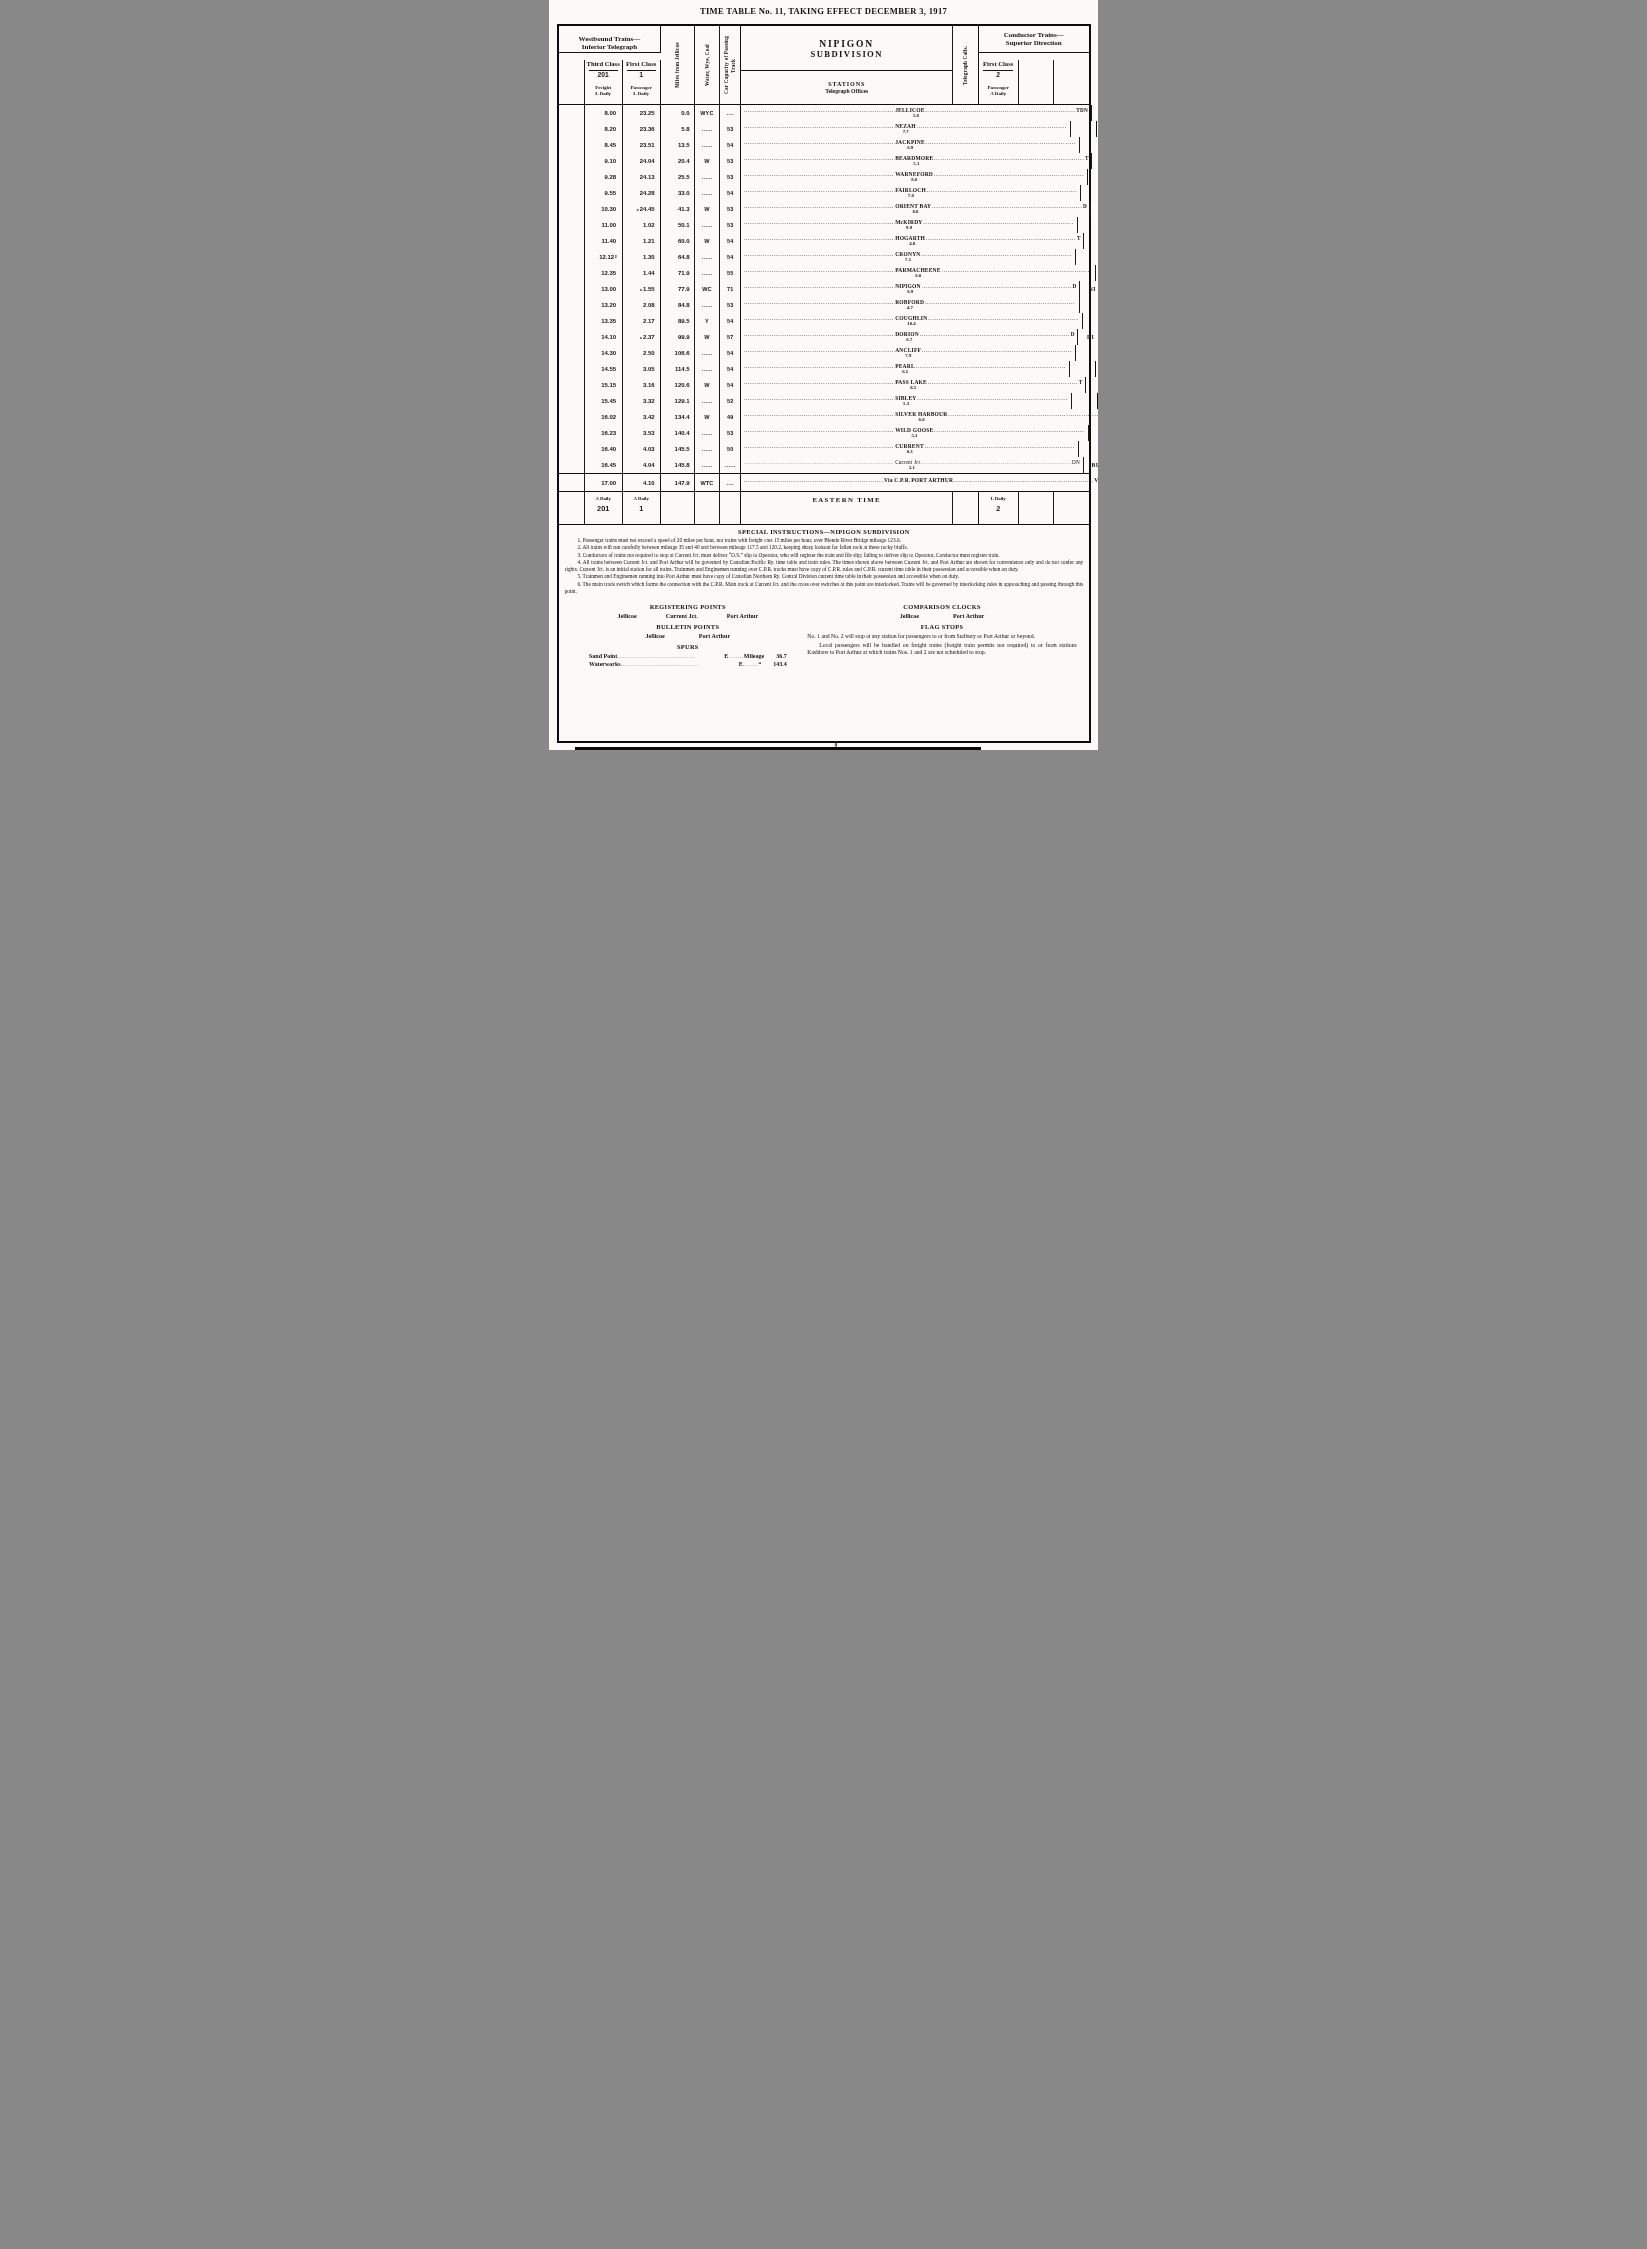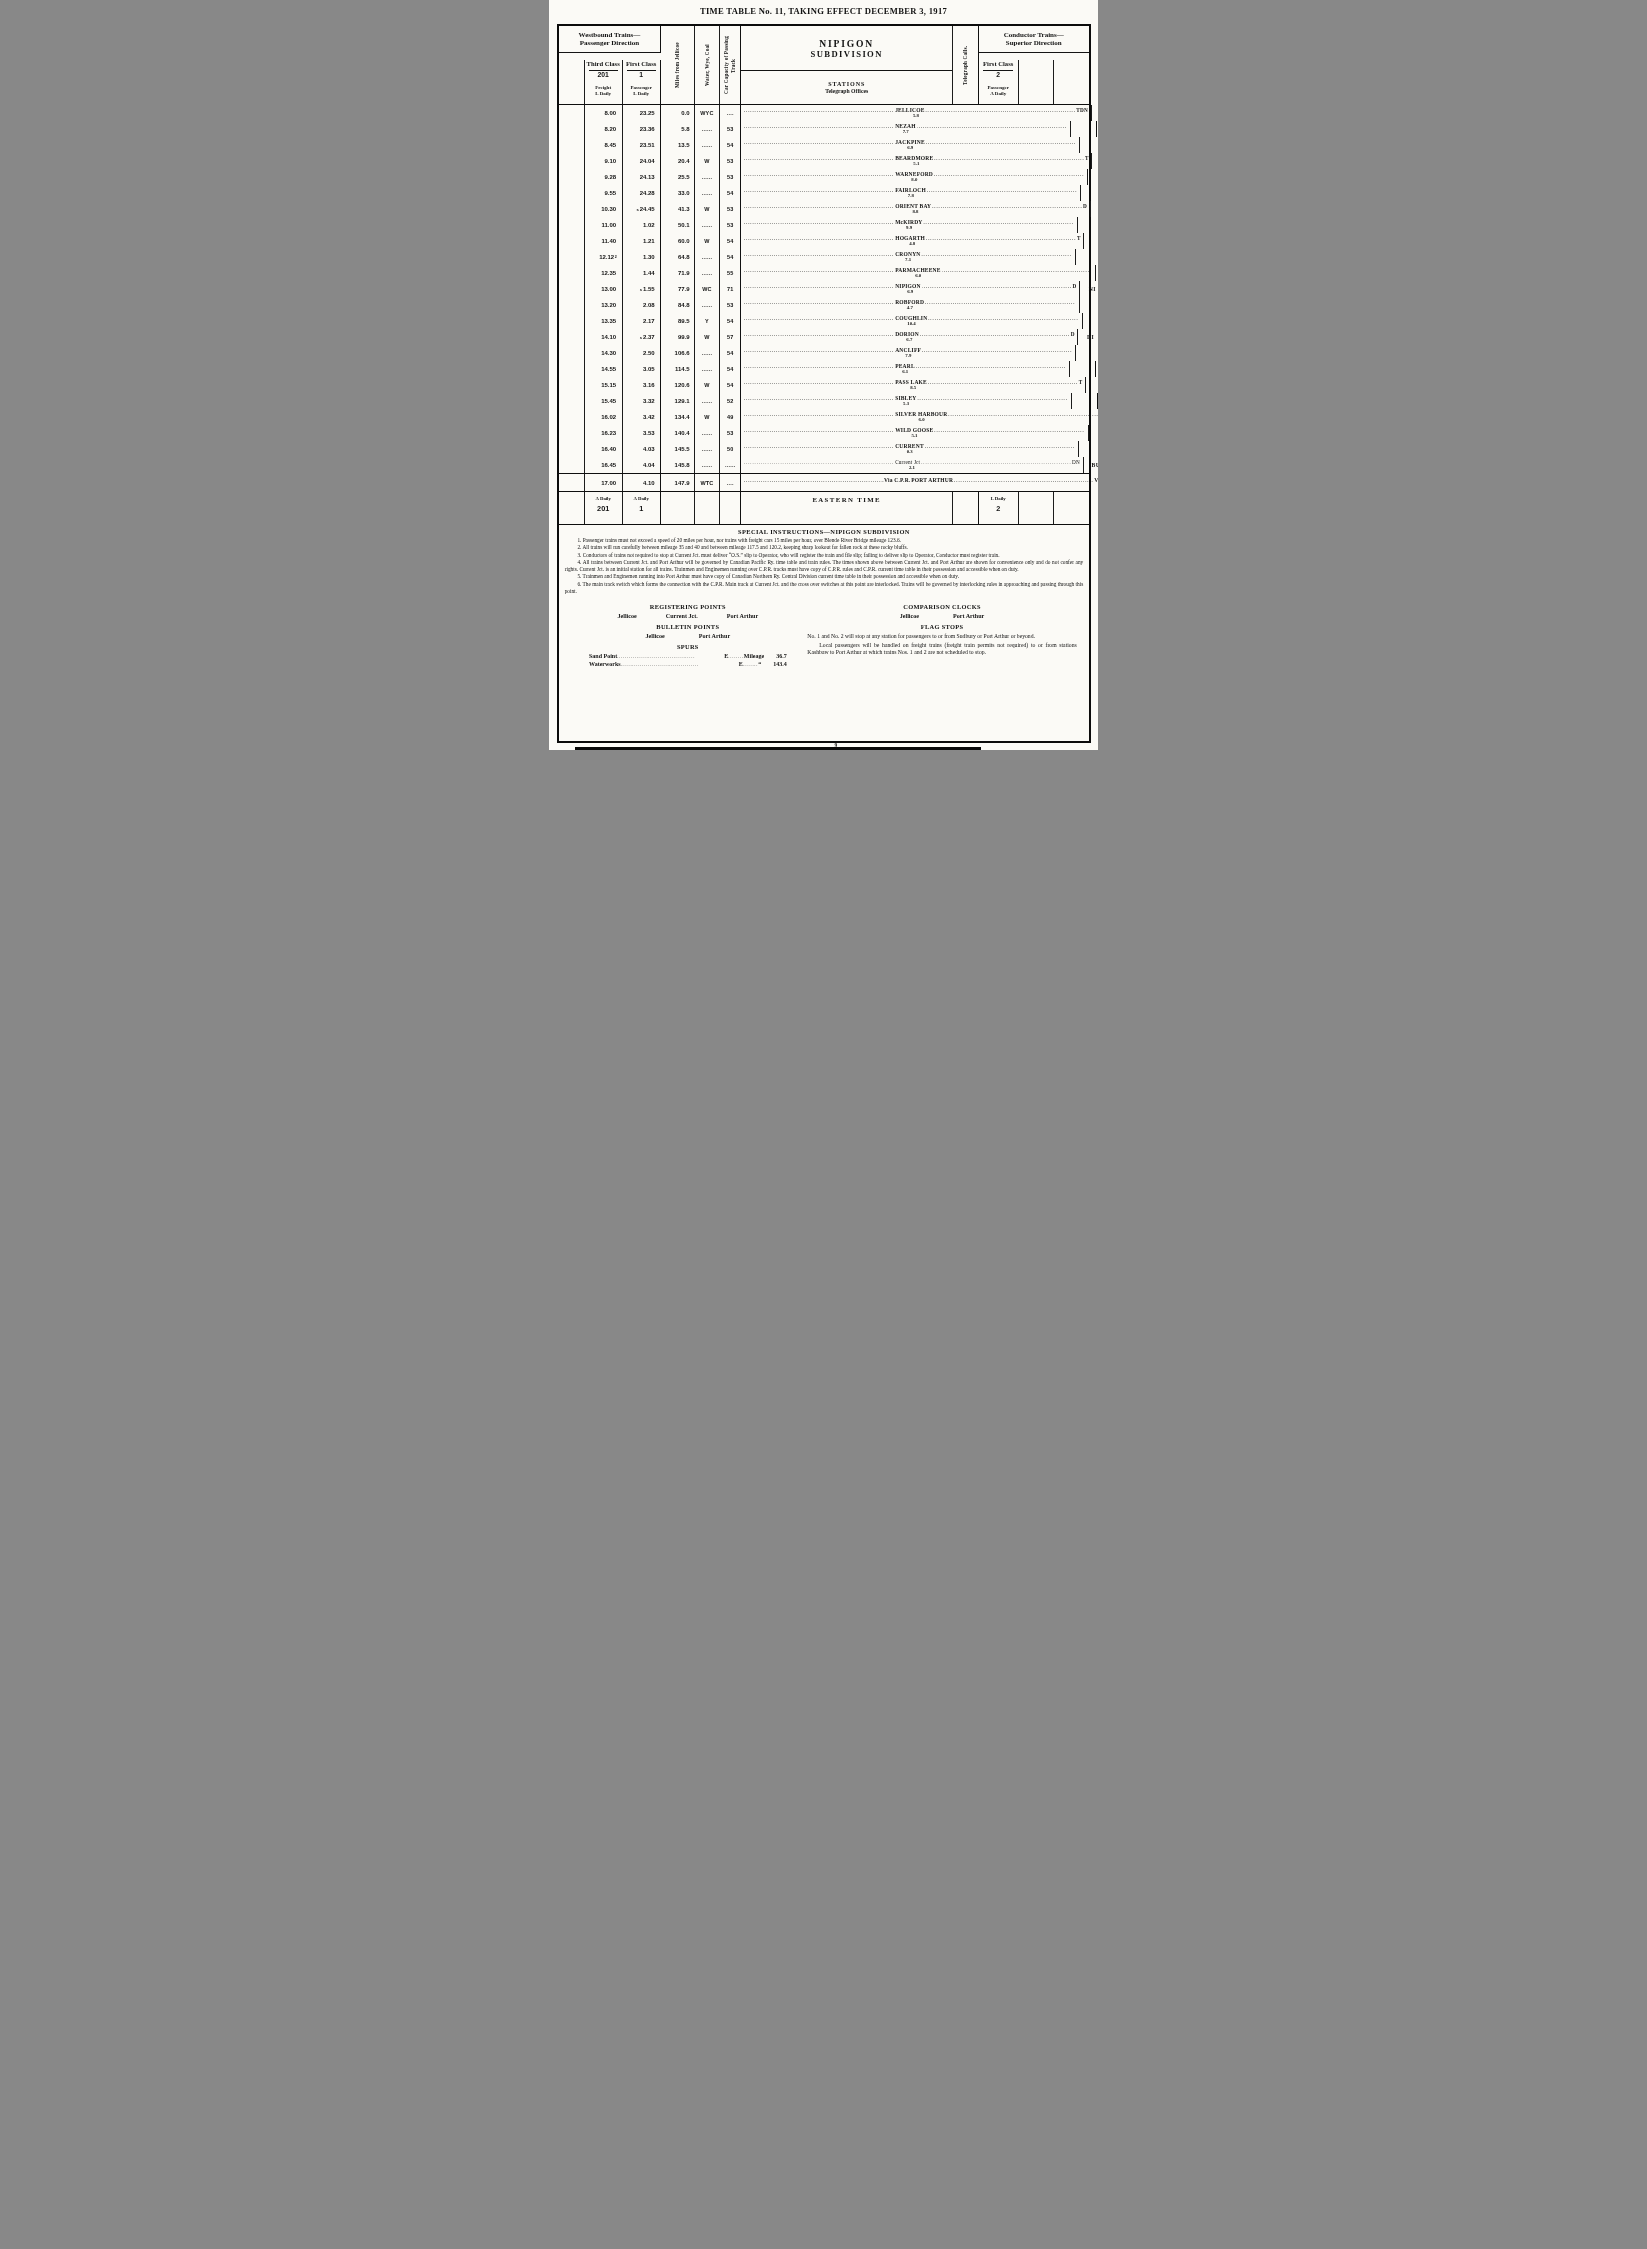--- a/index.html
+++ b/index.html
@@ -11,21 +11,21 @@
        --cols:25.5px 38px 38px 34px 25.5px 21px 1fr 25.5px 40px 35px 35px;}
 
   
   .br{border-right:0.5px solid #1c1c1c;}
   .br2{border-right:0.9px solid #101010;}
 
   
   .thead{display:grid;grid-template-columns:var(--cols);height:78px;border-bottom:1.4px solid #0e0e0e;}
   .dirhead{grid-row:1;display:flex;flex-direction:column;justify-content:center;align-items:center;
            font-weight:bold;font-size:7px;line-height:1.15;border-bottom:0.7px solid #151515;height:25.5px;}
-  .wbhead{grid-column:1/4;}
+  .wbhead{grid-column:1/4;justify-content:flex-end;}
   .ebhead{grid-column:9/12;}
   .gutter{grid-column:1;grid-row:2;}
   .classcell{display:flex;flex-direction:column;align-items:center;padding-top:1.8px;grid-row:2;}
   .clsname{font-weight:bold;font-size:6.6px;line-height:1.05;text-align:center;}
   .clsrule{width:78%;border-top:0.7px solid #141414;margin:1.4px 0 0.5px;}
   .clsnum{font-family:"Liberation Sans","DejaVu Sans",sans-serif;font-weight:bold;font-size:6.8px;}
   .clstype{margin-top:6.4px;font-size:5px;font-weight:bold;text-align:center;line-height:1.25;}
   .vcell{grid-row:1/3;display:flex;align-items:center;justify-content:center;}
   .vtext{writing-mode:vertical-rl;transform:rotate(180deg);height:69px;
          font-weight:bold;font-size:5.2px;line-height:1.3;text-align:center;letter-spacing:0.2px;}
@@ -95,21 +95,21 @@
 <body>
 
 <div class="page">
   <div class="title">TIME TABLE No. 11, TAKING EFFECT DECEMBER 3, 1917</div>
 
   <div class="box">
 
     <div class="thead">
       <div class="dirhead wbhead br2">
         <span>Westbound Trains—</span>
-        <span>Passenger Direction</span>
+        <span>Inferior Telegraph</span>
       </div>
       <div class="gutter br"></div>
       <div class="classcell br" style="grid-column:2">
         <span class="clsname">Third Class</span>
         <span class="clsrule"></span>
         <span class="clsnum">201</span>
         <span class="clstype"><span>Freight</span><br><span>L Daily</span></span>
       </div>
       <div class="classcell br2" style="grid-column:3">
         <span class="clsname">First Class</span>

